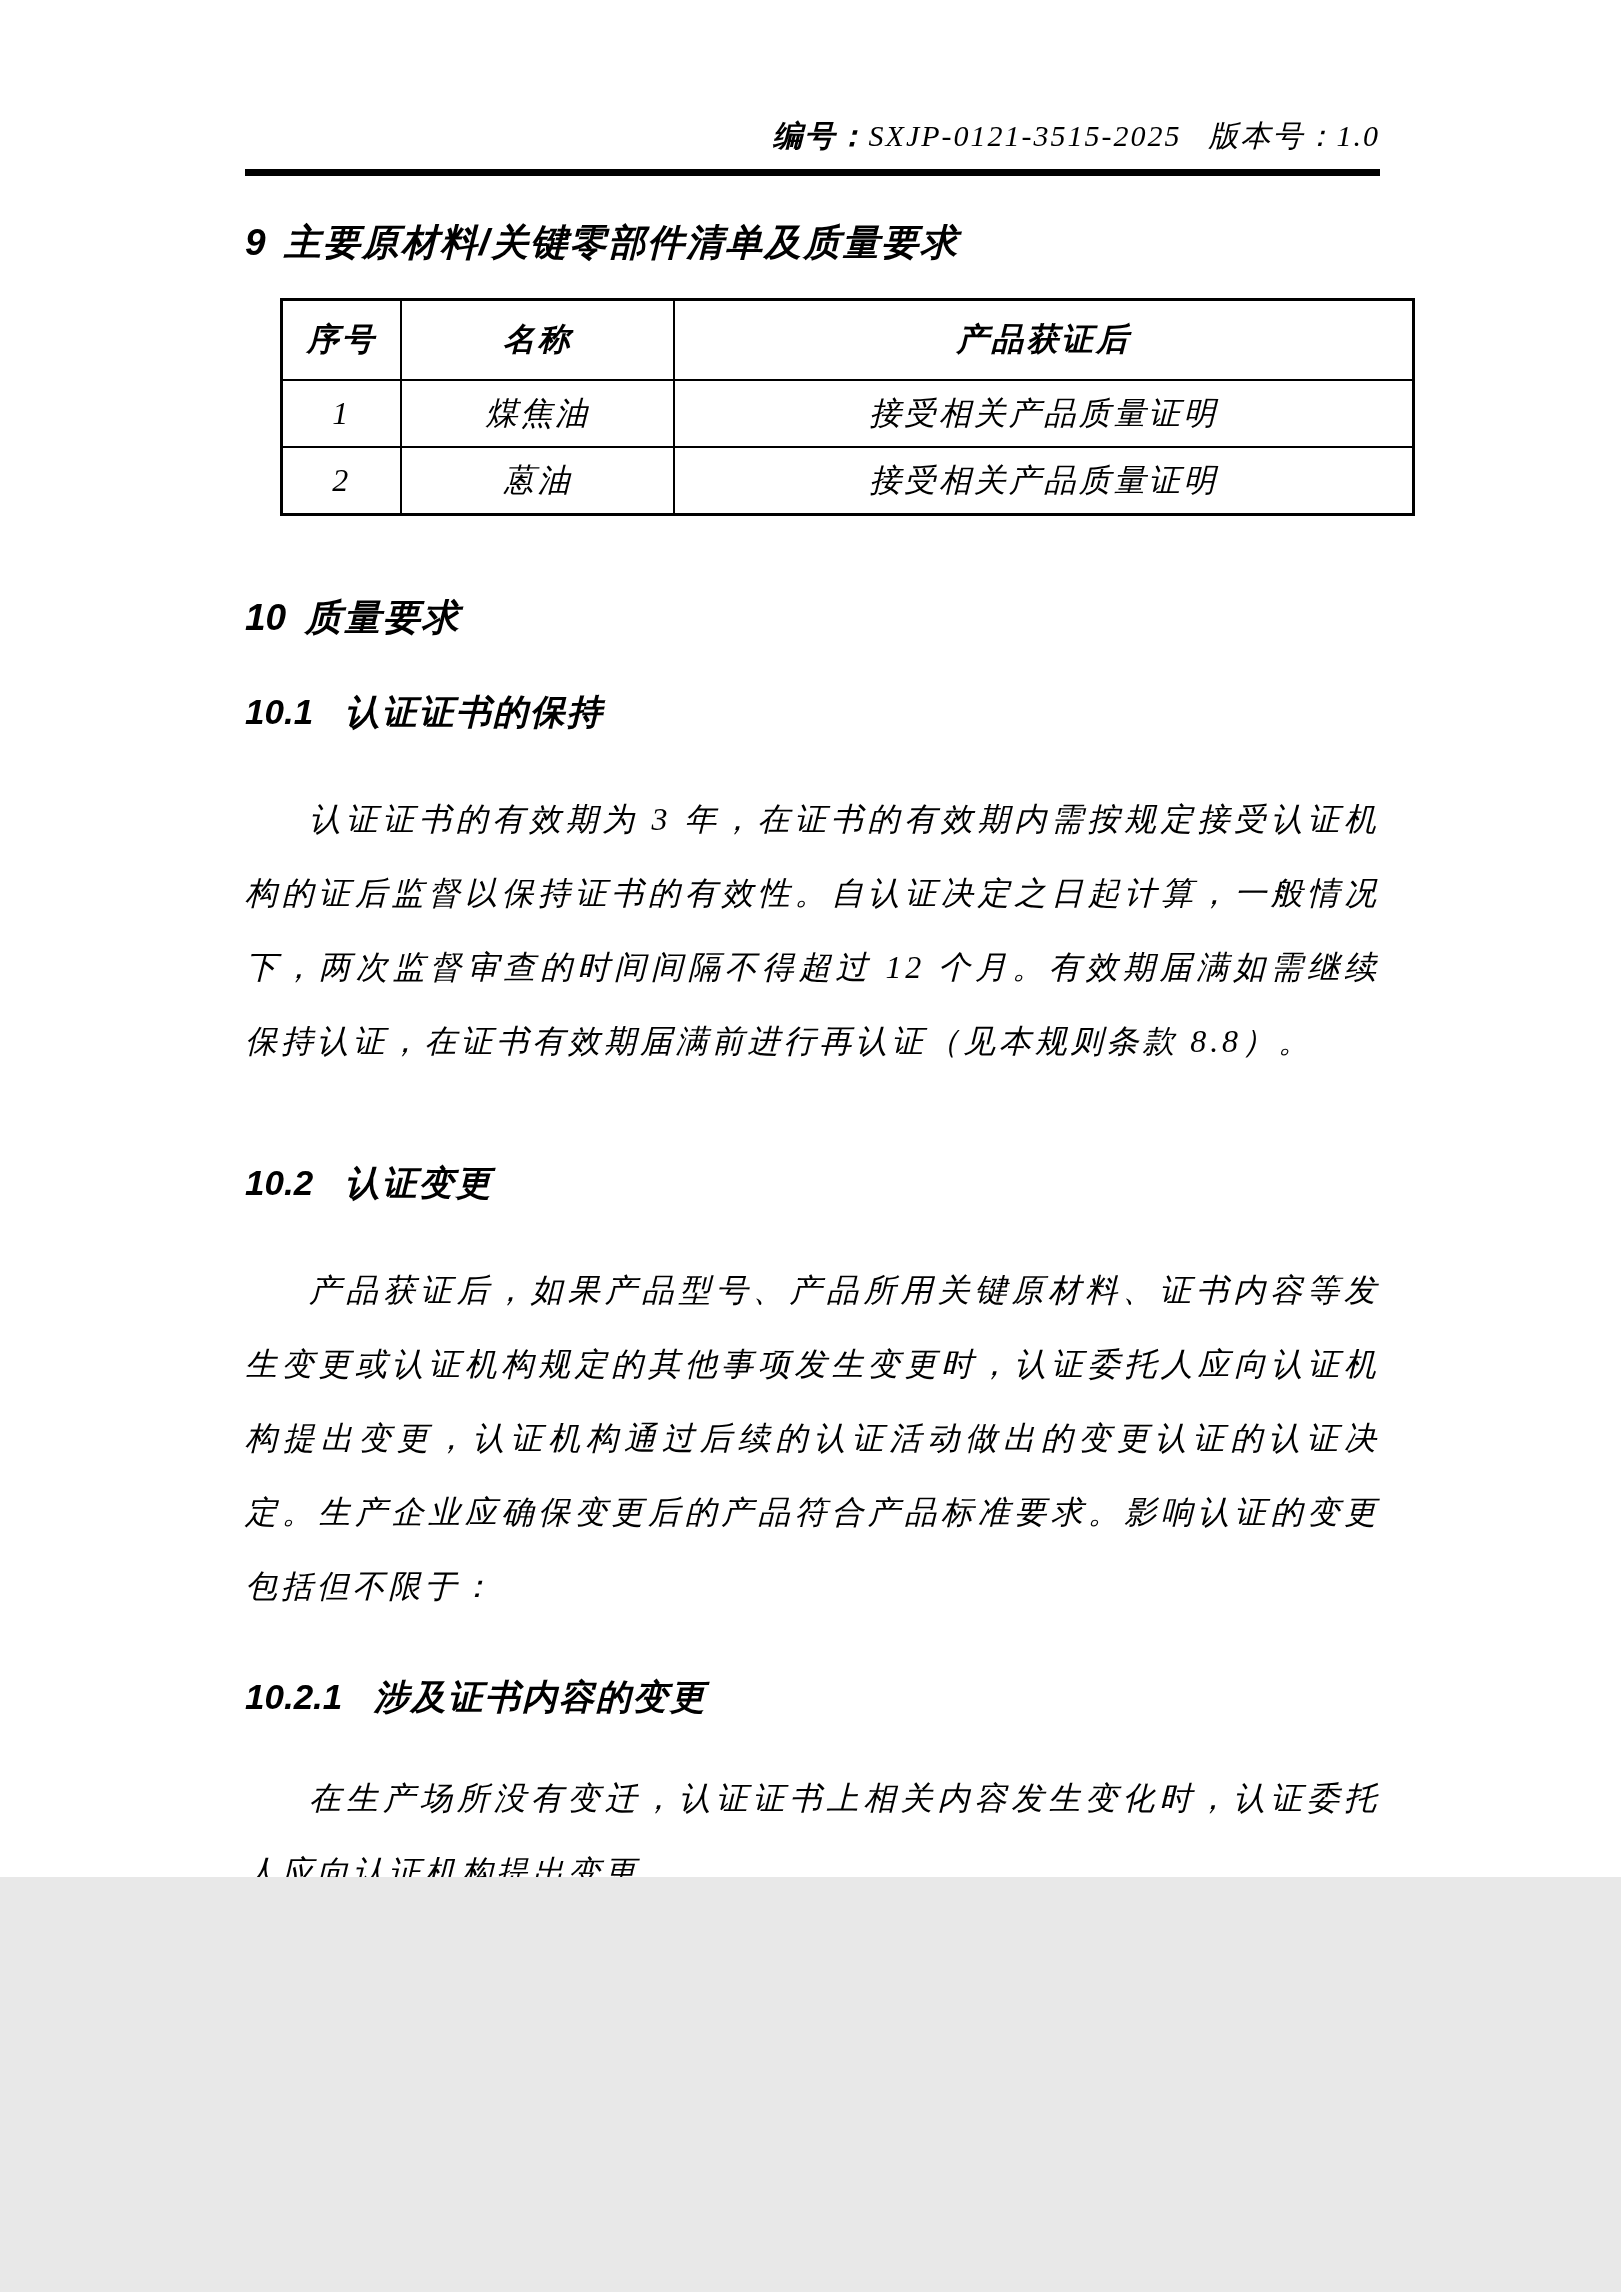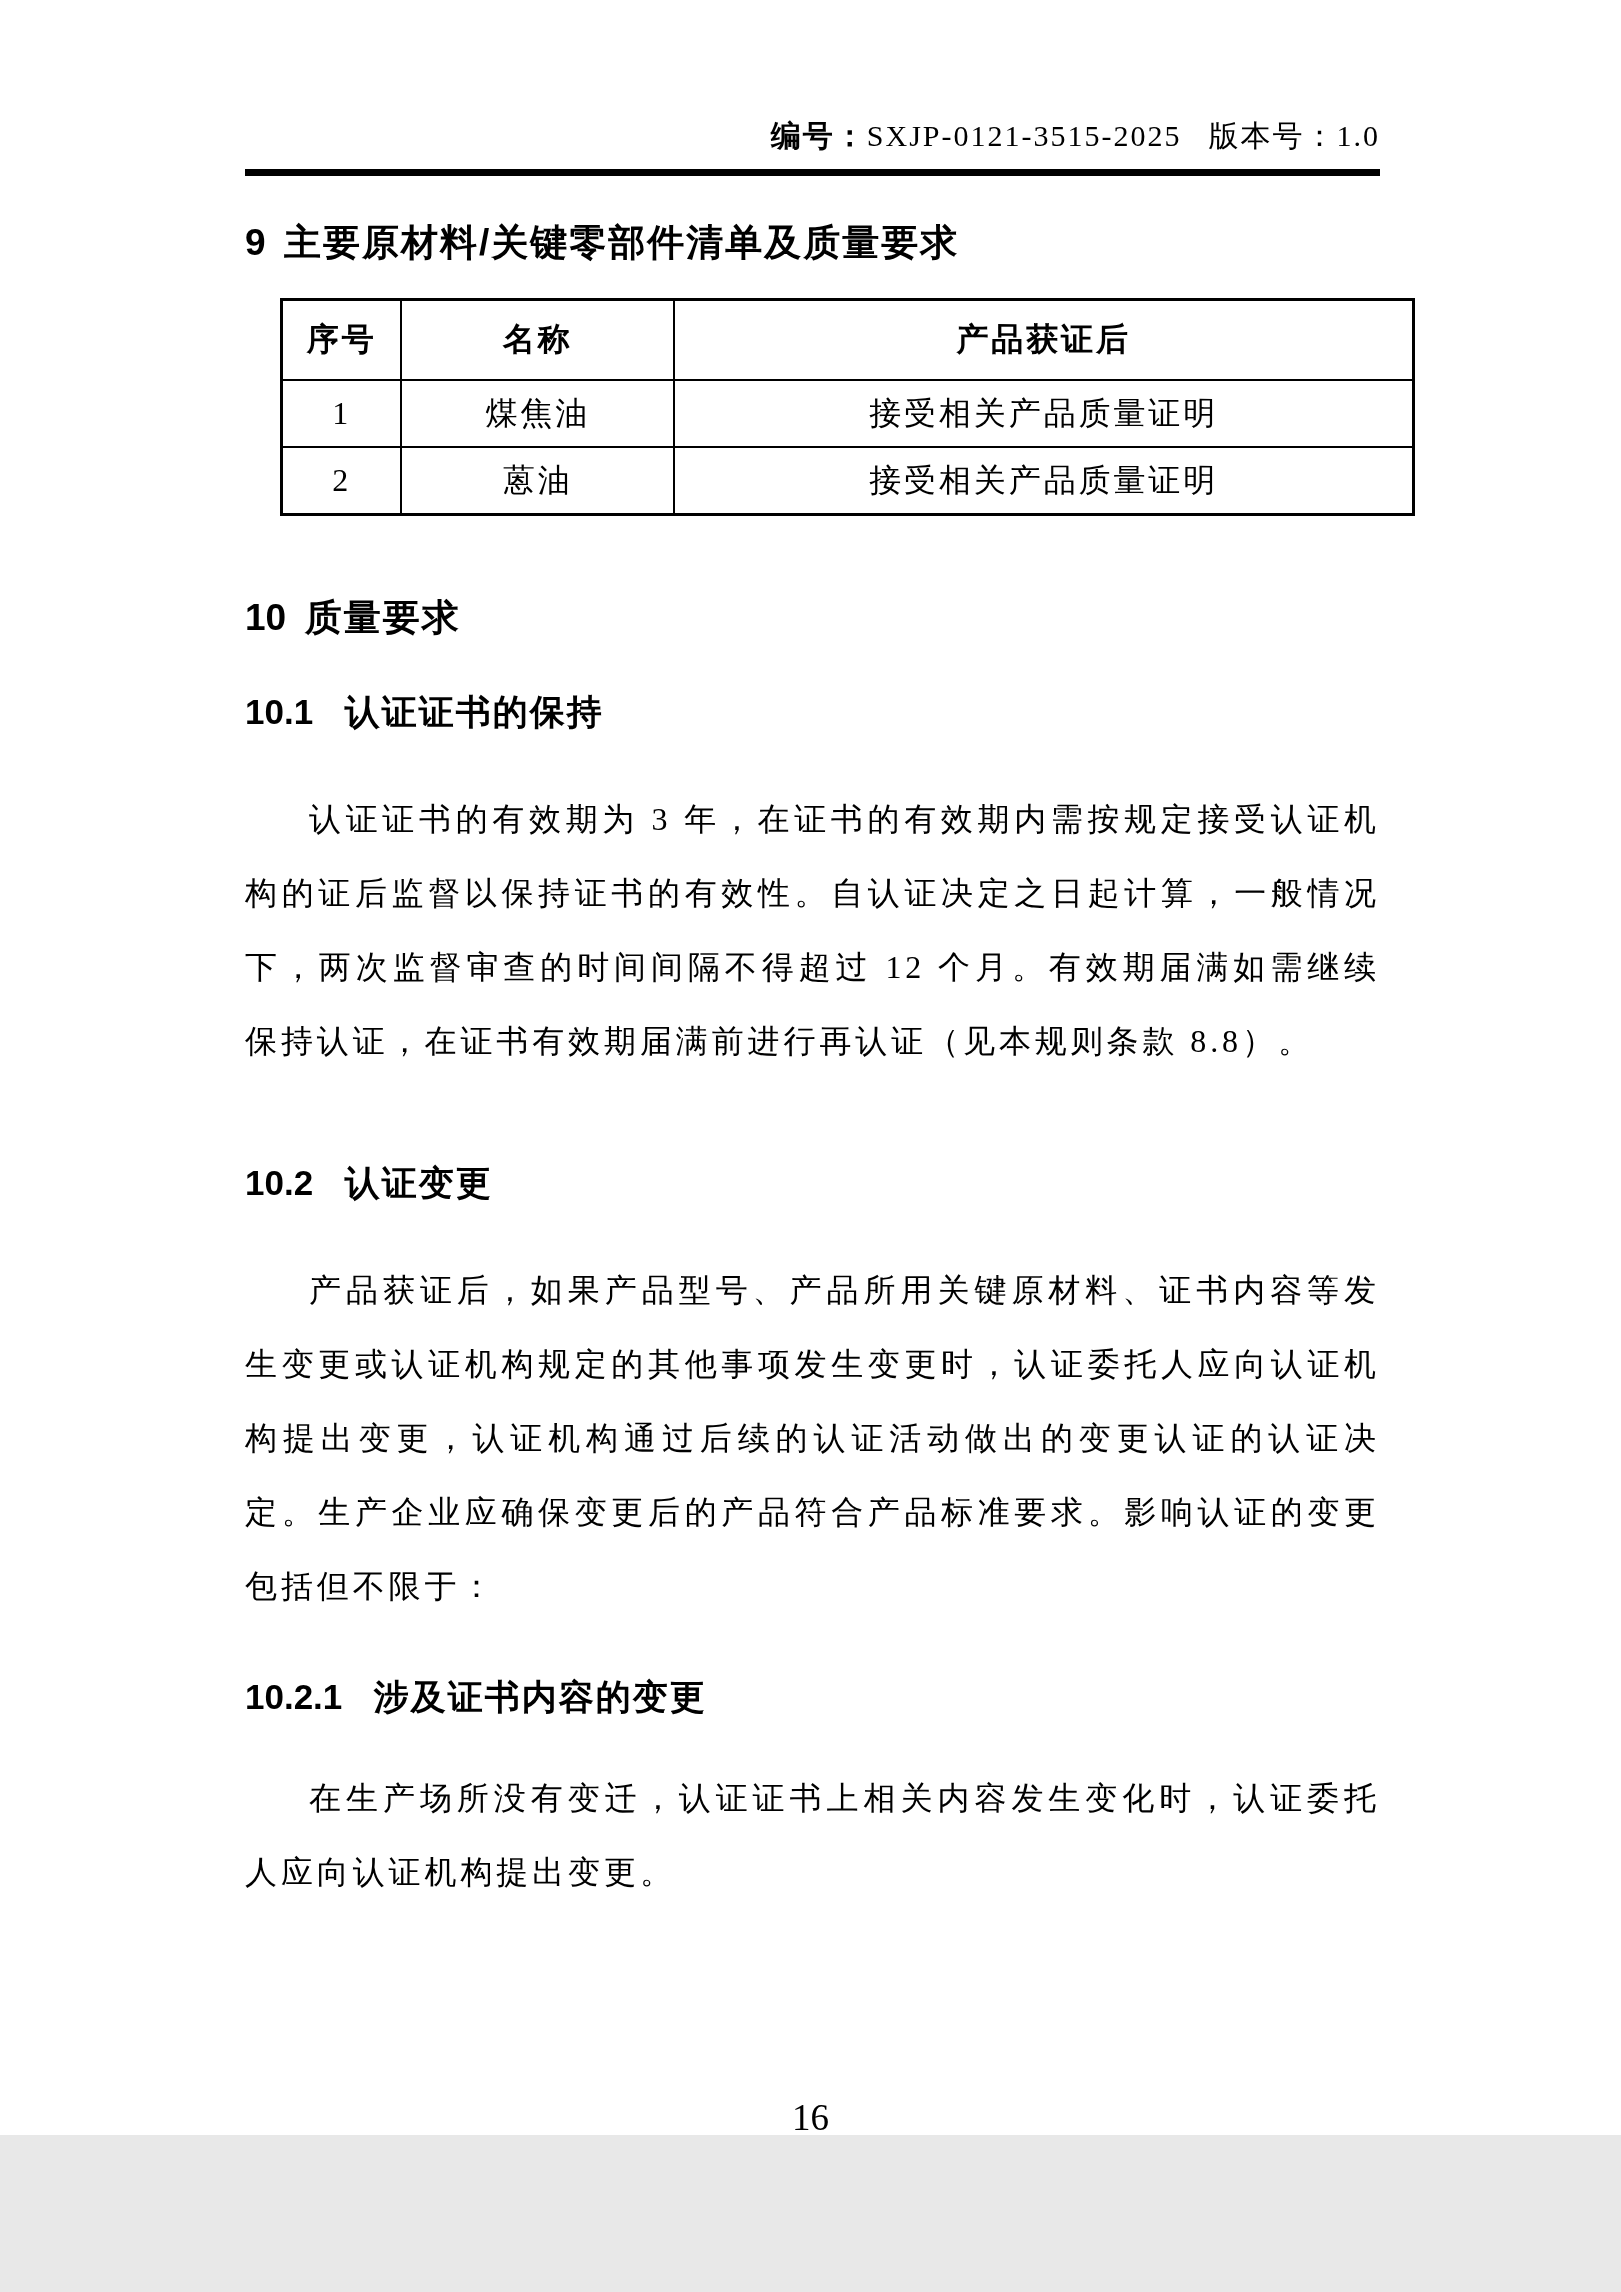--- a/index.html
+++ b/index.html
@@ -1,24 +1,25 @@
 <!DOCTYPE html>
 <html><head>
 <meta charset="utf-8">
 <style>
   html, body { margin: 0; padding: 0; background: #e8e8e8; }
   .page {
     position: relative;
     width: 1621px;
-    height: 2135px;
+    height: 1877px;
     background: #ffffff;
     margin: 0 auto;
     font-family: "Liberation Serif", "DejaVu Serif", serif;
     color: #000000;
     overflow: hidden;
+    font-style: italic;
   }
   .content {
     position: absolute;
     left: 245px;
     width: 1135px;
     top: 0;
   }
   
   .doc-header {
     margin-top: 116px;

